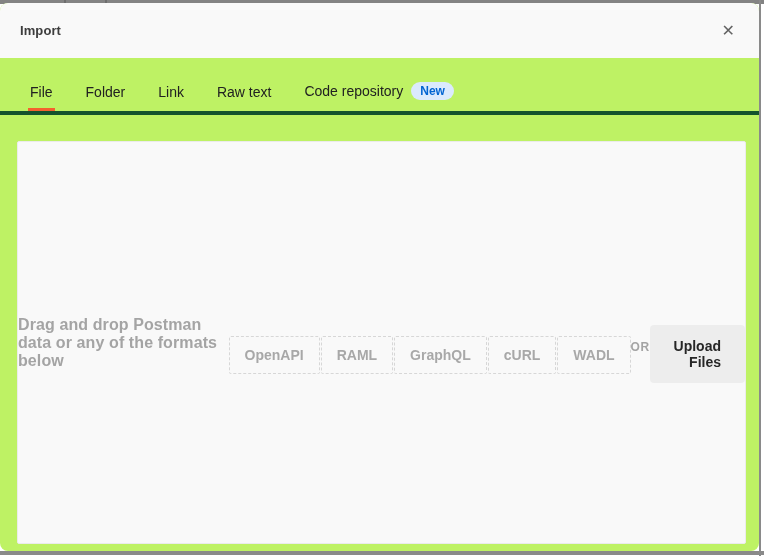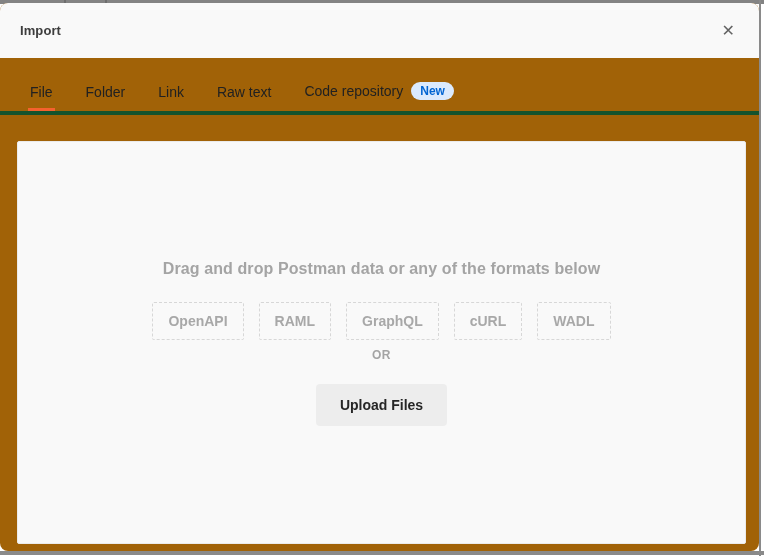--- a/index.html
+++ b/index.html
@@ -14,21 +14,21 @@
   .frame-top { position: absolute; top: 0; left: 0; right: 0; height: 4px; background: #838383; z-index: 0; }
   .frame-top .tick { position: absolute; top: 0; bottom: 0; width: 2px; background: #6d6d6d; }
   .frame-top .tick1 { left: 64px; }
   .frame-top .tick2 { left: 105px; }
   .frame-right { position: absolute; top: 0; right: 3px; width: 2px; height: 556px; background: #8a8a8a; z-index: 0; }
   .frame-bottom { position: absolute; top: 551px; left: 0; right: 0; height: 4px; background: #8a8a8a; z-index: 0; }
 
   .modal {
     position: absolute; top: 3px; left: 0;
     width: 759px; height: 548px;
-    background: #a16207;
+    background: #bef264;
     border-radius: 8px;
     overflow: hidden;
     z-index: 1;
   }
   .modal-header {
     height: 55px;
     background: #f9f9f9;
     display: flex; align-items: center; justify-content: space-between;
     padding: 0 20px;
   }
@@ -62,29 +62,29 @@
     padding: 3px 9px;
     line-height: 1;
   }
 
   .dropzone {
     margin: 26px 13px 0 17px;
     height: 403px;
     background: #f9f9f9;
     border: 1px solid #ebebeb;
     border-radius: 2px;
-    display: flex; flex-direction: column;
+    display: flex; flex-direction: row;
     align-items: center; justify-content: center;
   }
   .dz-heading {
     font-size: 16px; font-weight: 700;
     color: #a4a4a4;
     letter-spacing: .1px;
   }
-  .chips { display: flex; gap: 15px; margin-top: 24px; }
+  .chips { display: flex; gap: 1px; margin-top: 24px; }
   .chip {
     border: 1px dashed #d7d7d7;
     border-radius: 2px;
     padding: 10px 15px;
     font-size: 14px; font-weight: 700;
     color: #a8a8a8;
     background: transparent;
   }
   .or-label {
     margin-top: 8px;

